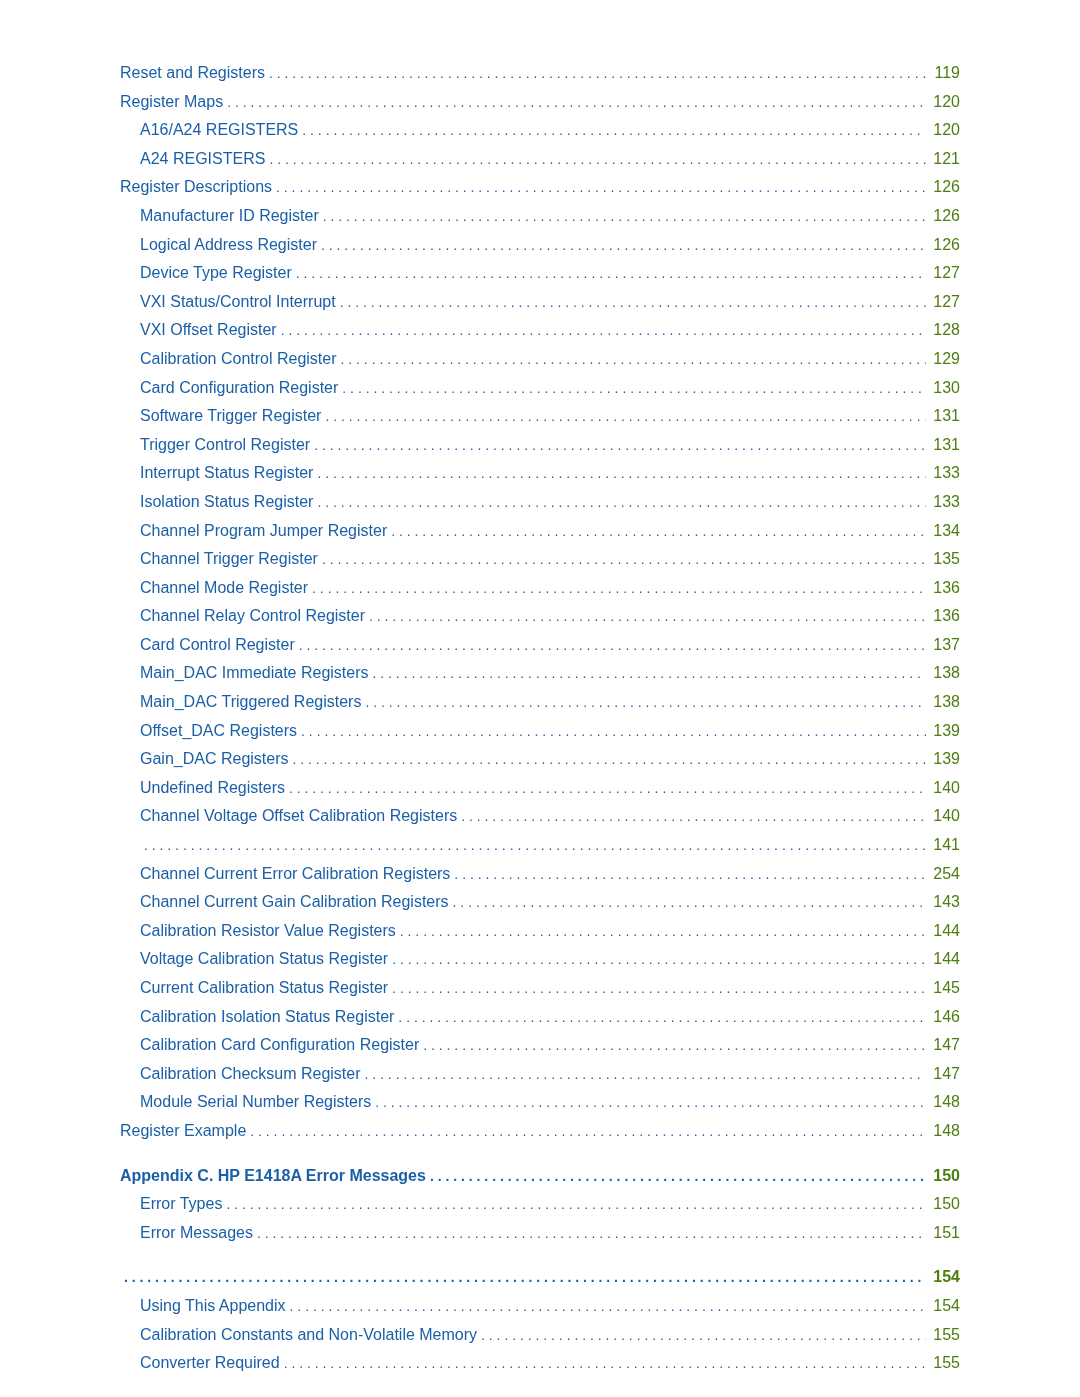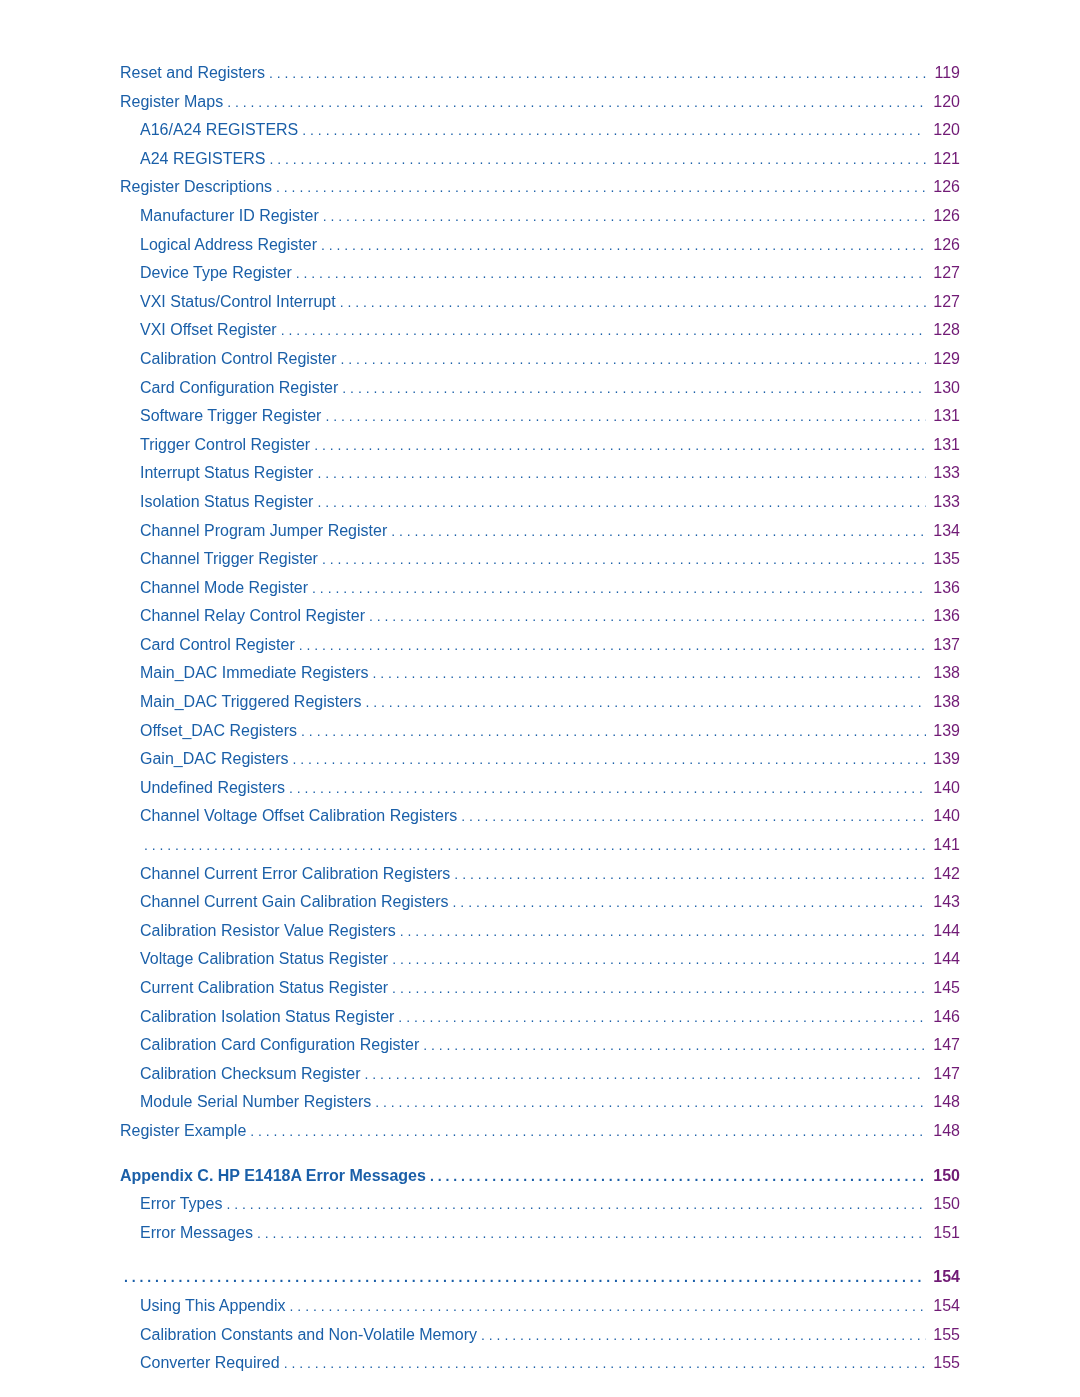--- a/index.html
+++ b/index.html
@@ -52,21 +52,21 @@
       overflow: hidden;
       white-space: nowrap;
       color: #1a5fa8;
       font-size: 14px;
     }
     .toc-dots::after {
       content: '. . . . . . . . . . . . . . . . . . . . . . . . . . . . . . . . . . . . . . . . . . . . . . . . . . . . . . . . . . . . . . . . . . . . . . . . . . . . . . . . . . . . . . . . . . . . . . . . . . . . . . . . . . . . . .';
       color: #1a5fa8;
     }
     .toc-page {
-      color: #701a75;
+      color: #4d7c0f;
       white-space: nowrap;
       min-width: 30px;
       text-align: right;
     }
     .toc-spacer {
       height: 16px;
     }
     .footer {
       border-top: 1px solid #555;
       padding-top: 12px;
@@ -222,21 +222,21 @@
         <span class="toc-dots"></span>
         <span class="toc-page">140</span>
       </div>
       <div class="toc-entry level2">
         <span class="toc-dots"></span>
         <span class="toc-page">141</span>
       </div>
       <div class="toc-entry level2">
         <a class="toc-label" href="#">Channel Current Error Calibration Registers</a>
         <span class="toc-dots"></span>
-        <span class="toc-page">142</span>
+        <span class="toc-page">254</span>
       </div>
       <div class="toc-entry level2">
         <a class="toc-label" href="#">Channel Current Gain Calibration Registers</a>
         <span class="toc-dots"></span>
         <span class="toc-page">143</span>
       </div>
       <div class="toc-entry level2">
         <a class="toc-label" href="#">Calibration Resistor Value Registers</a>
         <span class="toc-dots"></span>
         <span class="toc-page">144</span>

